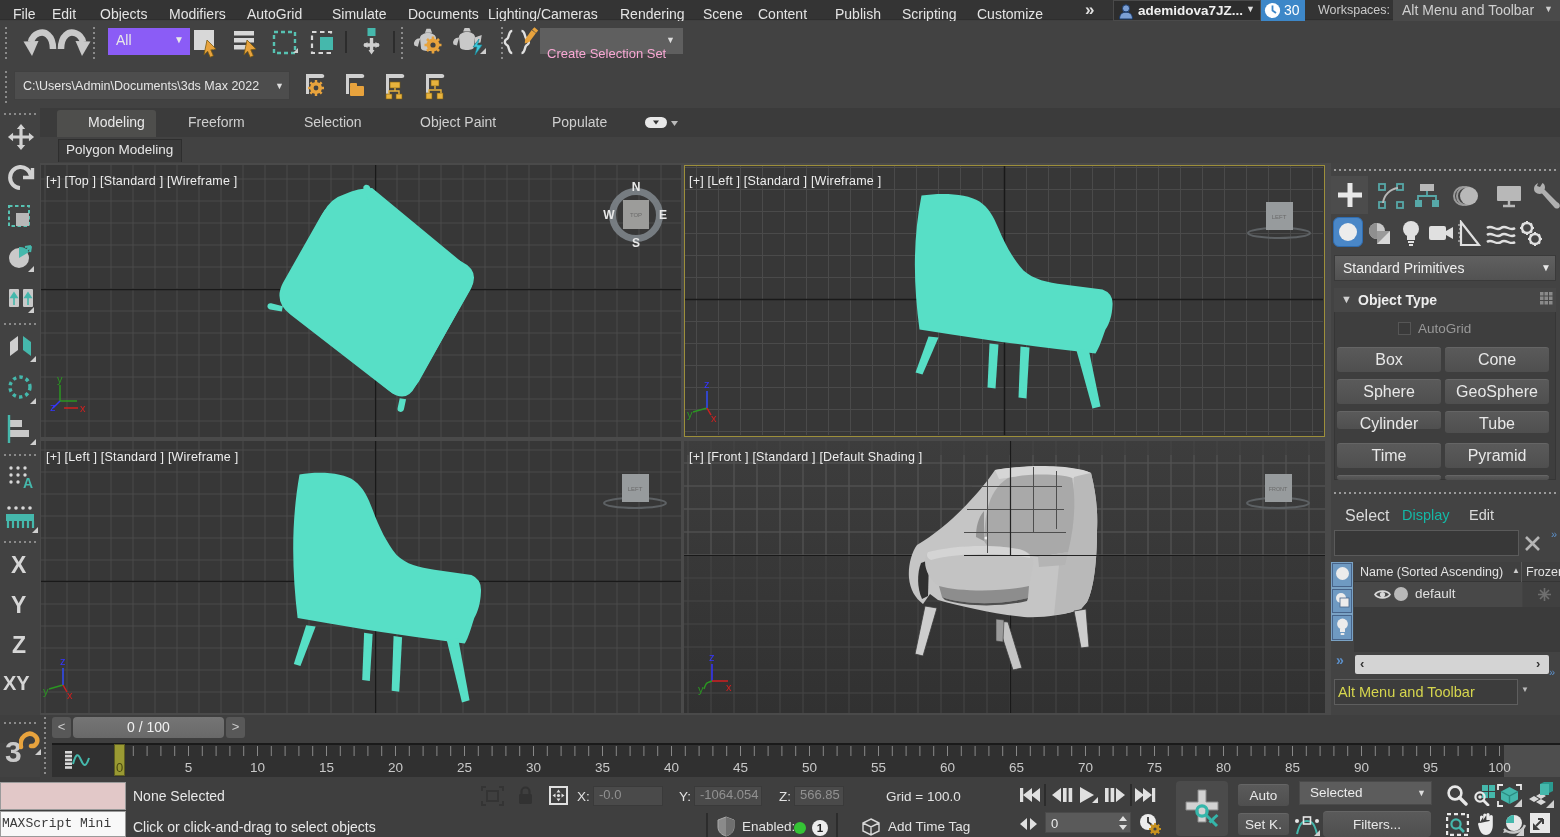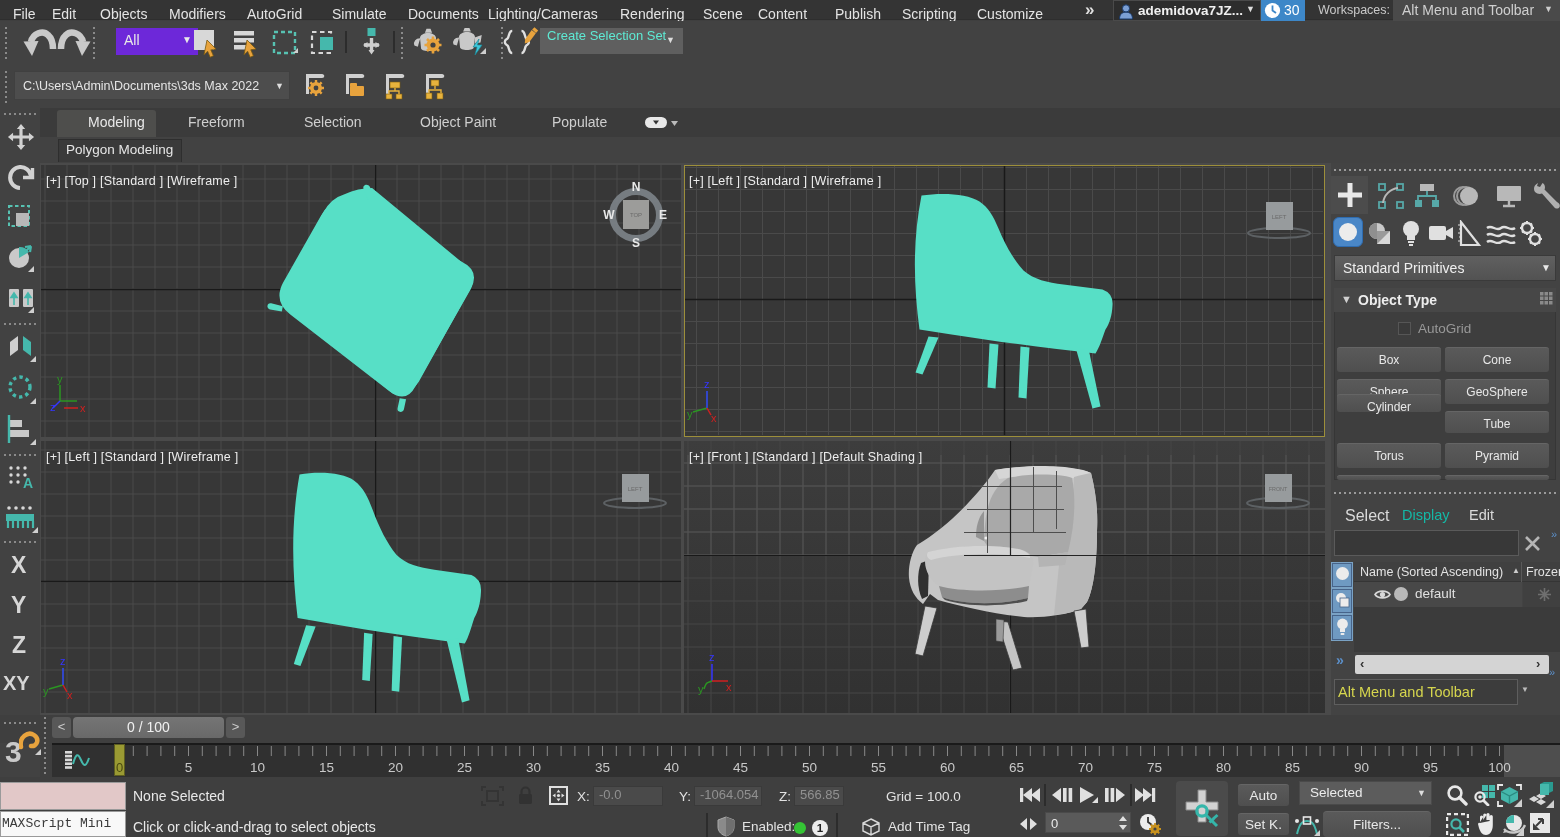--- a/index.html
+++ b/index.html
@@ -8,21 +8,21 @@
 #tb1{left:0;top:21px;width:1560px;height:43px;background:#424242}
 #tb2{left:0;top:64px;width:1560px;height:44px;background:#424242}
 #ribbon{left:0;top:108px;width:1560px;height:29px;background:#3b3b3b}
 .rtab{position:absolute;top:6px;font-size:14px;color:#cfcfcf}
 #polyrow{left:0;top:137px;width:1560px;height:26px;background:#424242}
 .vp{position:absolute;background:#373737;overflow:hidden}
 .vplabel{position:absolute;left:5px;top:9px;font-size:12.5px;color:#ededed;letter-spacing:0.2px}
 .dothandle{position:absolute;width:34px;height:6px;background-image:radial-gradient(circle at 2px 2px,#8a8a8a 1px,transparent 1.2px);background-size:5px 5px}
 .vdots{position:absolute;width:6px;background-image:radial-gradient(circle at 2px 2px,#8a8a8a 1px,transparent 1.2px);background-size:5px 5px}
 .hdots{position:absolute;height:5px;background-image:radial-gradient(circle at 2px 2px,#9a9a9a 1px,transparent 1.2px);background-size:5px 5px}
-.btn{position:absolute;background:linear-gradient(#5a5a5a,#4f4f4f);border-radius:3px;color:#e8e8e8;font-size:12px;text-align:center;border-top:1px solid #656565}
+.btn{position:absolute;background:linear-gradient(#5a5a5a,#4f4f4f);border-radius:3px;color:#e8e8e8;font-size:16px;text-align:center;border-top:1px solid #656565}
 .fld{position:absolute;background:#4a4a4a;border:1px solid #3a3a3a;color:#919191;font-size:13px;padding-left:5px}
 .lbl{position:absolute;font-size:13.5px;color:#e2e2e2}
 </style></head><body>
 
 <div class="abs" id="menubar"></div>
 <span class="mi" style="left:13px">File</span>
 <span class="mi" style="left:52px">Edit</span>
 <span class="mi" style="left:100px">Objects</span>
 <span class="mi" style="left:169px">Modifiers</span>
 <span class="mi" style="left:247px">AutoGrid</span>
@@ -60,21 +60,21 @@
 
 <div class="abs" id="tb1"></div>
 <div class="vdots" style="left:4px;top:26px;height:33px"></div>
 <svg class="abs" style="left:22px;top:28px" width="70" height="30" viewBox="0 0 70 30">
  <path d="M9 14 C11 5 21 2 26 7 C29.5 10 31 14 31 21" stroke="#c9c9c9" stroke-width="6.5" fill="none"></path>
  <path d="M10 28 L1.5 13.5 L16.5 13 Z" fill="#c9c9c9"></path>
  <path d="M61 14 C59 5 49 2 44 7 C40.5 10 39 14 39 21" stroke="#c9c9c9" stroke-width="6.5" fill="none"></path>
  <path d="M60 28 L53.5 13 L68.5 13.5 Z" fill="#c9c9c9"></path>
 </svg>
 <div class="vdots" style="left:92px;top:26px;height:33px"></div>
-<div class="abs" style="left:116px;top:28px;width:82px;height:27px;background:#6d28d9">
+<div class="abs" style="left:108px;top:28px;width:82px;height:27px;background:#8b5cf6">
   <span class="abs" style="left:8px;top:4px;font-size:14px;color:#e8e8e8">All</span>
   <span class="abs" style="left:66px;top:6px;font-size:10px;color:#e8e8e8">▼</span>
 </div>
 
 <svg class="abs" style="left:192px;top:28px" width="30" height="30" viewBox="0 0 30 30">
  <rect x="2" y="2" width="20" height="20" fill="#d8d8d8"></rect>
  <path d="M15 12 l9 9 -5.2 0.8 2.6 6 -3.2 1.4 -2.6-6 -3.6 3.6 Z" fill="#e8a33d" stroke="#7a5a10" stroke-width="0.8"></path>
 </svg>
 <svg class="abs" style="left:232px;top:28px" width="30" height="30" viewBox="0 0 30 30">
  <rect x="2" y="3" width="20" height="4.5" fill="#d8d8d8"></rect>
@@ -118,21 +118,21 @@
  <path d="M28 27 l6 0 0-6 z" fill="#cfcfcf"></path>
 </svg>
 <div class="vdots" style="left:500px;top:26px;height:33px"></div>
 <svg class="abs" style="left:503px;top:26px" width="37" height="32" viewBox="0 0 40 32">
  <path d="M10 4 C6 4 7 10 5 12 C4 13.5 2 13 2 16 C2 19 4 18.5 5 20 C7 22 6 28 10 28" stroke="#e0e0e0" stroke-width="2.6" fill="none"></path>
  <path d="M20 4 C24 4 23 10 25 12 C26 13.5 28 13 28 16 C28 19 26 18.5 25 20 C23 22 24 28 20 28" stroke="#e0e0e0" stroke-width="2.6" fill="none"></path>
  <path d="M24 13 L31 3 l4.5 3.5 -7 9.5 -5 1.5 Z" fill="#e8a33d"></path>
     <path d="M31.5 2.5 l2.5-2.5 4 3.5 -2.3 2.8 Z" fill="#e8a33d"></path>
 </svg>
 <div class="abs" style="left:540px;top:28px;width:143px;height:26px;background:#5f5f5f">
-  <span class="abs" style="left:7px;top:0;font-size:13px;color:#5eead4">Create Selection Set</span>
+  <span class="abs" style="left:7px;top:18px;font-size:13px;color:#f9a8d4">Create Selection Set</span>
   <span class="abs" style="left:126px;top:7px;font-size:9px;color:#ddd">▼</span>
 </div>
 
 <div class="abs" id="tb2"></div>
 <div class="vdots" style="left:4px;top:70px;height:33px"></div>
 <div class="abs" style="left:14px;top:71px;width:276px;height:29px;background:#4d4d4d;border:1px solid #404040">
   <span class="abs" style="left:8px;top:7px;font-size:12.5px;color:#e5e5e5">C:\Users\Admin\Documents\3ds Max 2022</span>
   <span class="abs" style="left:260px;top:9px;font-size:9px;color:#ddd">▼</span>
 </div>
 <svg class="abs" style="left:300px;top:70px" width="34" height="32" viewBox="0 0 34 32">
@@ -521,23 +521,23 @@
       <rect x="4.5" y="9" width="3.5" height="3.5"></rect>
       <rect x="9" y="9" width="3.5" height="3.5"></rect>
     </g>
   </svg>
 <div class="abs" style="left:1398px;top:322px;width:13px;height:13px;background:#3a3a3a;border:1px solid #565656"></div>
 <span class="abs" style="left:1418px;top:321px;font-size:13.5px;color:#989898">AutoGrid</span>
 <div class="btn" style="left:1337px;top:347px;width:104px;height:25px;line-height:24px">Box</div>
 <div class="btn" style="left:1445px;top:347px;width:104px;height:25px;line-height:24px">Cone</div>
 <div class="btn" style="left:1337px;top:379px;width:104px;height:25px;line-height:24px">Sphere</div>
 <div class="btn" style="left:1445px;top:379px;width:104px;height:25px;line-height:24px">GeoSphere</div>
-<div class="btn" style="left:1337px;top:394px;width:104px;height:18px;line-height:24px">Cylinder</div>
+<div class="btn" style="left:1337px;top:411px;width:104px;height:18px;line-height:24px">Cylinder</div>
 <div class="btn" style="left:1445px;top:411px;width:104px;height:22px;line-height:24px">Tube</div>
-<div class="btn" style="left:1337px;top:443px;width:104px;height:25px;line-height:24px">Torus</div>
+<div class="btn" style="left:1337px;top:443px;width:104px;height:25px;line-height:24px">Time</div>
 <div class="btn" style="left:1445px;top:443px;width:104px;height:25px;line-height:24px">Pyramid</div>
 <div class="btn" style="left:1337px;top:475px;width:104px;height:5px"></div>
 <div class="btn" style="left:1445px;top:475px;width:104px;height:5px"></div>
 <div class="hdots" style="left:1333px;top:491px;width:224px"></div>
 
 <span class="abs" style="left:1345px;top:507px;font-size:16px;color:#dadada">Select</span>
 <span class="abs" style="left:1402px;top:507px;font-size:14.5px;color:#14b8a6">Display</span>
 <span class="abs" style="left:1469px;top:507px;font-size:14.5px;color:#dadada">Edit</span>
 <div class="abs" style="left:1334px;top:530px;width:185px;height:26px;background:#383838;border:1px solid #5a5a5a"></div>
 <svg class="abs" style="left:1524px;top:535px" width="17" height="17" viewBox="0 0 17 17">

